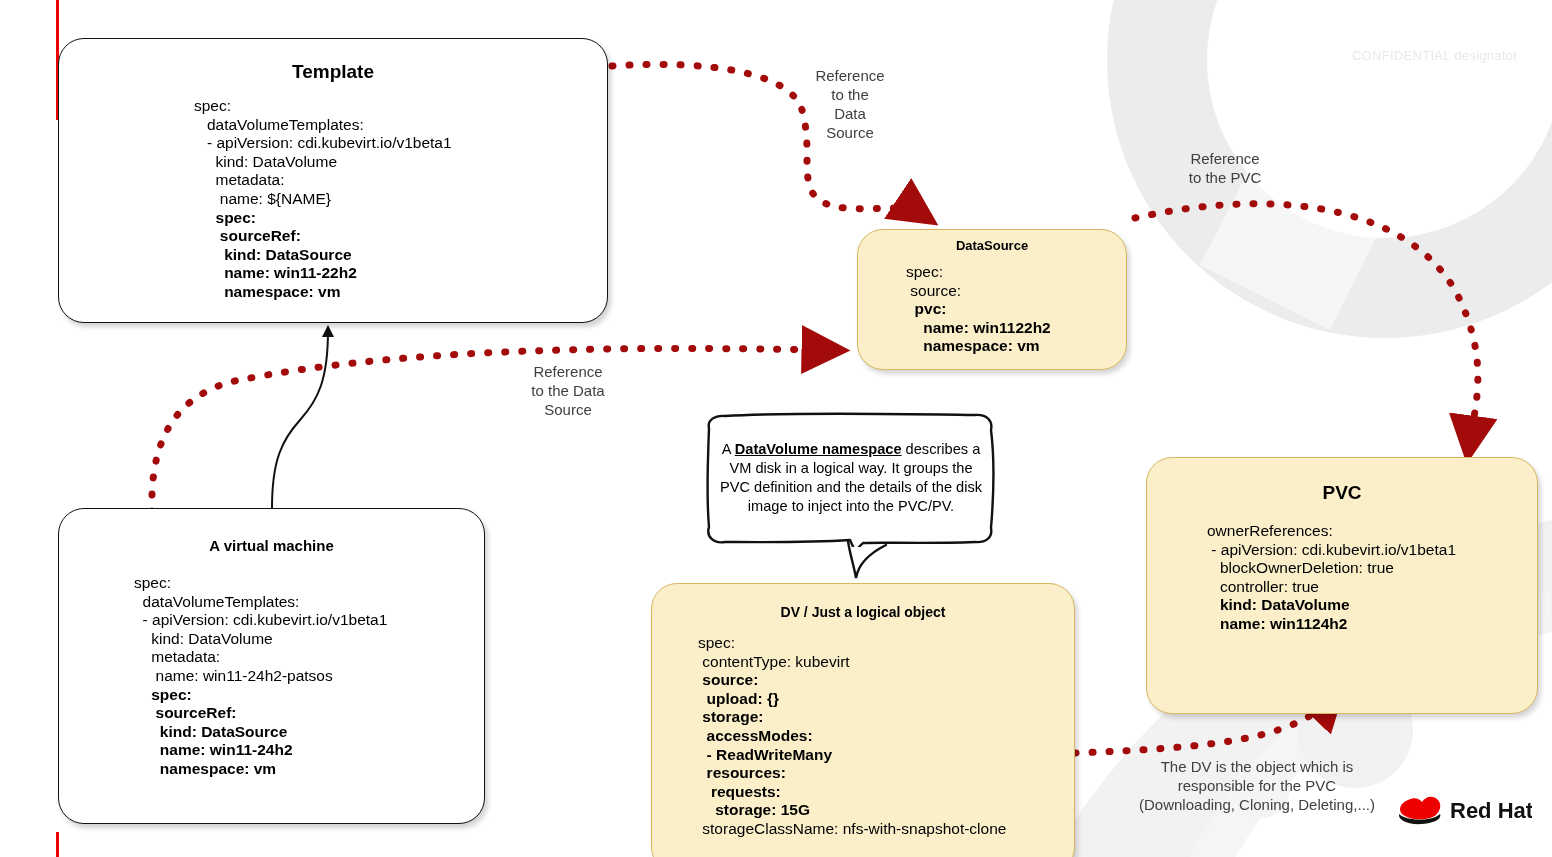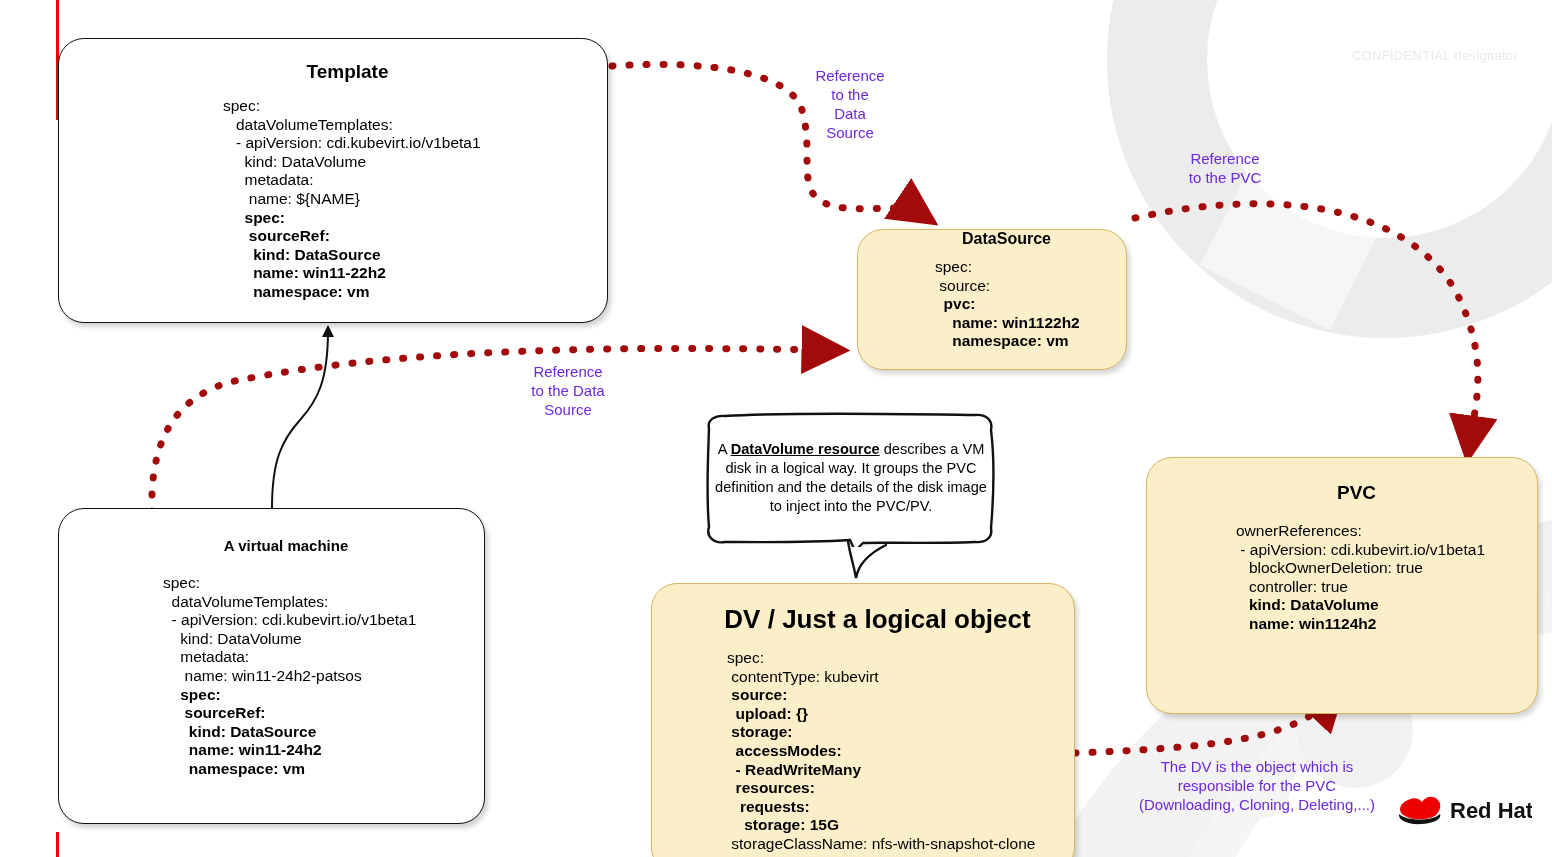--- a/index.html
+++ b/index.html
@@ -24,21 +24,20 @@
   .confidential{
     position:absolute;right:34px;top:48px;
     font-size:13px;color:#e9e9e9;letter-spacing:.3px;z-index:4;
     white-space:nowrap;
   }
 
   
   .node{
     position:absolute;z-index:5;box-sizing:border-box;
     border-radius:26px;
-    padding-left:29px;
   }
   .node .title{
     text-align:center;font-weight:bold;color:#000;
   }
   .node .body{
     font-size:15.5px;line-height:18.6px;color:#000000;
     white-space:pre;
   }
   .node .body b{font-weight:bold;}
 
@@ -54,44 +53,44 @@
   
   #node-template{left:58px;top:38px;width:550px;height:285px;}
   #node-template .title{font-size:19px;margin-top:22px;}
   #node-template .body{margin:14px 0 0 135px;}
 
   #node-vm{left:58px;top:508px;width:427px;height:316px;}
   #node-vm .title{font-size:15px;margin-top:28px;}
   #node-vm .body{margin:20px 0 0 75px;}
 
   #node-datasource{left:857px;top:229px;width:270px;height:141px;}
-  #node-datasource .title{font-size:16px;margin-top:0;}
+  #node-datasource .title{font-size:13px;margin-top:8px;}
   #node-datasource .body{margin:10px 0 0 48px;}
 
   #node-pvc{left:1146px;top:457px;width:392px;height:257px;}
   #node-pvc .title{font-size:19px;margin-top:24px;}
   #node-pvc .body{margin:18px 0 0 60px;}
 
   #node-dv{left:651px;top:583px;width:424px;height:290px;}
-  #node-dv .title{font-size:26px;margin-top:20px;}
+  #node-dv .title{font-size:14px;margin-top:20px;}
   #node-dv .body{margin:14px 0 0 46px;}
 
   
   #bubble{
     position:absolute;left:703px;top:412px;width:294px;height:135px;z-index:6;
   }
   #bubble .bubble-text{
     position:absolute;left:12px;top:28px;width:272px;
     font-size:14.6px;line-height:19px;text-align:center;color:#000;
   }
   #bubble .bubble-text u{font-weight:bold;text-decoration:underline;}
 
   
   .edge-label{
-    position:absolute;z-index:7;color:#6d28d9;font-size:15px;line-height:19px;
+    position:absolute;z-index:7;color:#404040;font-size:15px;line-height:19px;
     text-align:center;white-space:pre;
   }
   #label-ref-ds-top{left:811px;top:66px;width:78px;}
   #label-ref-pvc{left:1177px;top:149px;width:96px;}
   #label-ref-ds-left{left:508px;top:362px;width:120px;}
   #label-dv-note{left:1114px;top:757px;width:286px;}
 
   
   #redhat-logo{position:absolute;left:1392px;top:788px;z-index:8;}
 </style>
@@ -217,21 +216,21 @@
 
   <div id="bubble">
     <svg width="294" height="135" viewBox="0 0 294 135">
       <path d="M6 16 C 4 8 12 3 22 4 C 90 0 200 2 272 3 C 284 2 290 9 288 18
                C 292 50 290 92 288 116 C 290 126 282 131 272 130
                C 220 132 180 130 160 131
                L 152 139 L 147 128
                C 100 131 40 130 22 130 C 10 132 3 124 6 115
                C 3 82 5 48 6 16 Z" fill="#FFFFFF" stroke="#111" stroke-width="2.4" stroke-linejoin="round"></path>
     </svg>
-    <div class="bubble-text"><span>A </span><u>DataVolume resource</u><span> describes a VM disk in a logical way. It groups the PVC definition and the details of the disk image to inject into the PVC/PV.</span></div>
+    <div class="bubble-text"><span>A </span><u>DataVolume namespace</u><span> describes a VM disk in a logical way. It groups the PVC definition and the details of the disk image to inject into the PVC/PV.</span></div>
   </div>
 
   <svg class="bg-layer" style="z-index:6;" width="1552" height="857" viewBox="0 0 1552 857">
     <path d="M848 541 C 850 555 854 566 856 578 C 858 566 868 554 886 545" fill="none" stroke="#111" stroke-width="2.4" stroke-linecap="round"></path>
   </svg>
 
   <div class="edge-label" id="label-ref-ds-top">Reference
 to the
 Data
 Source</div>

